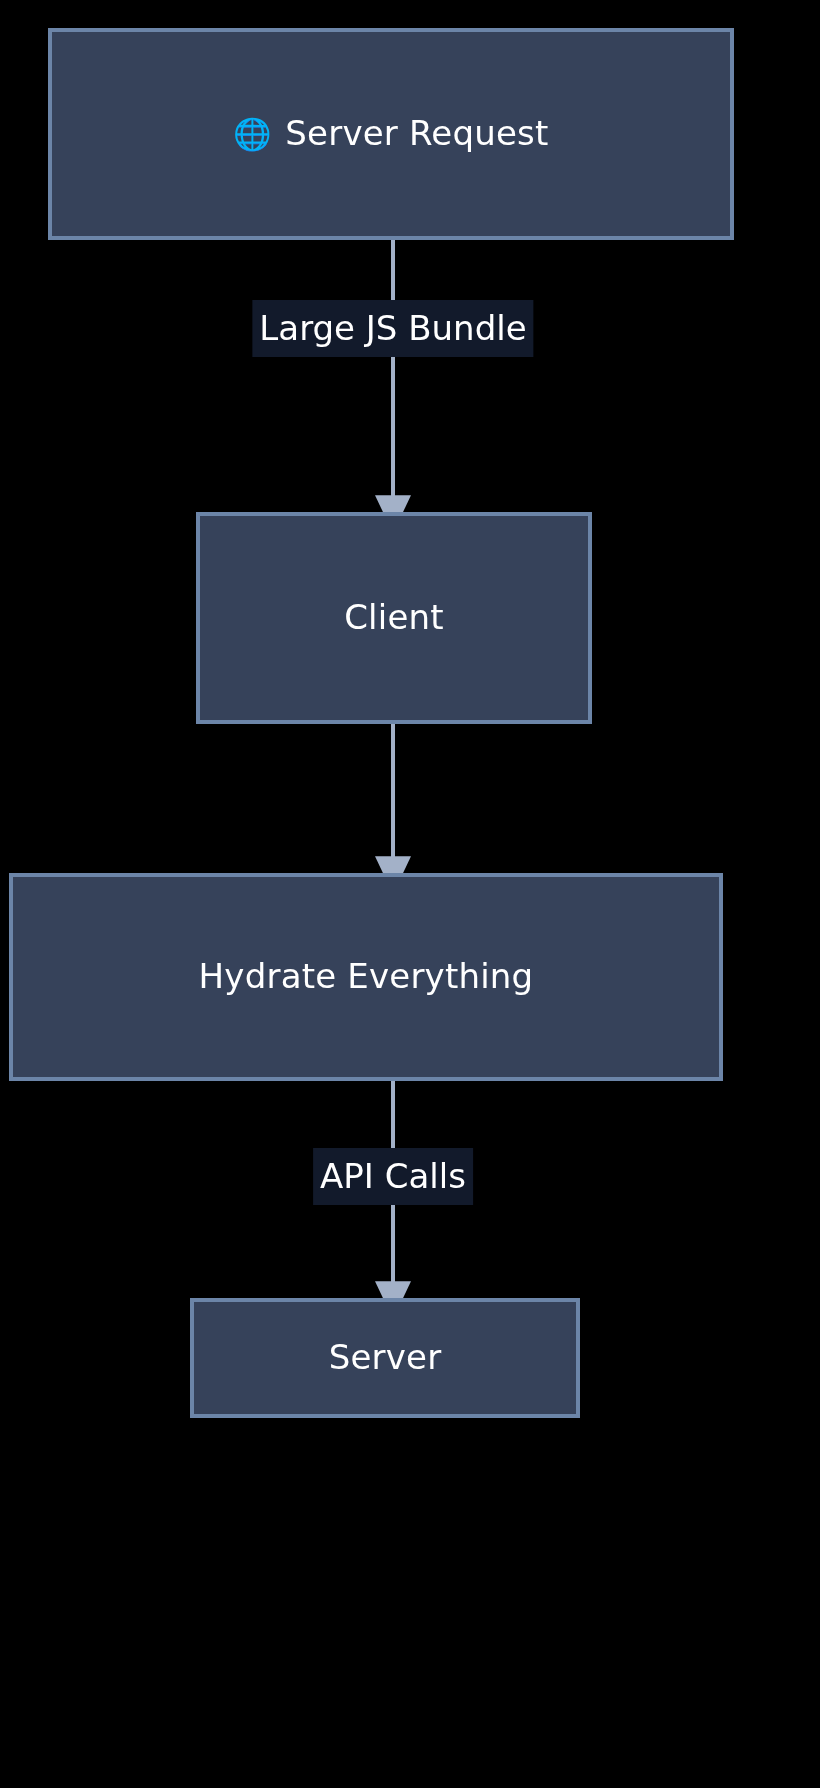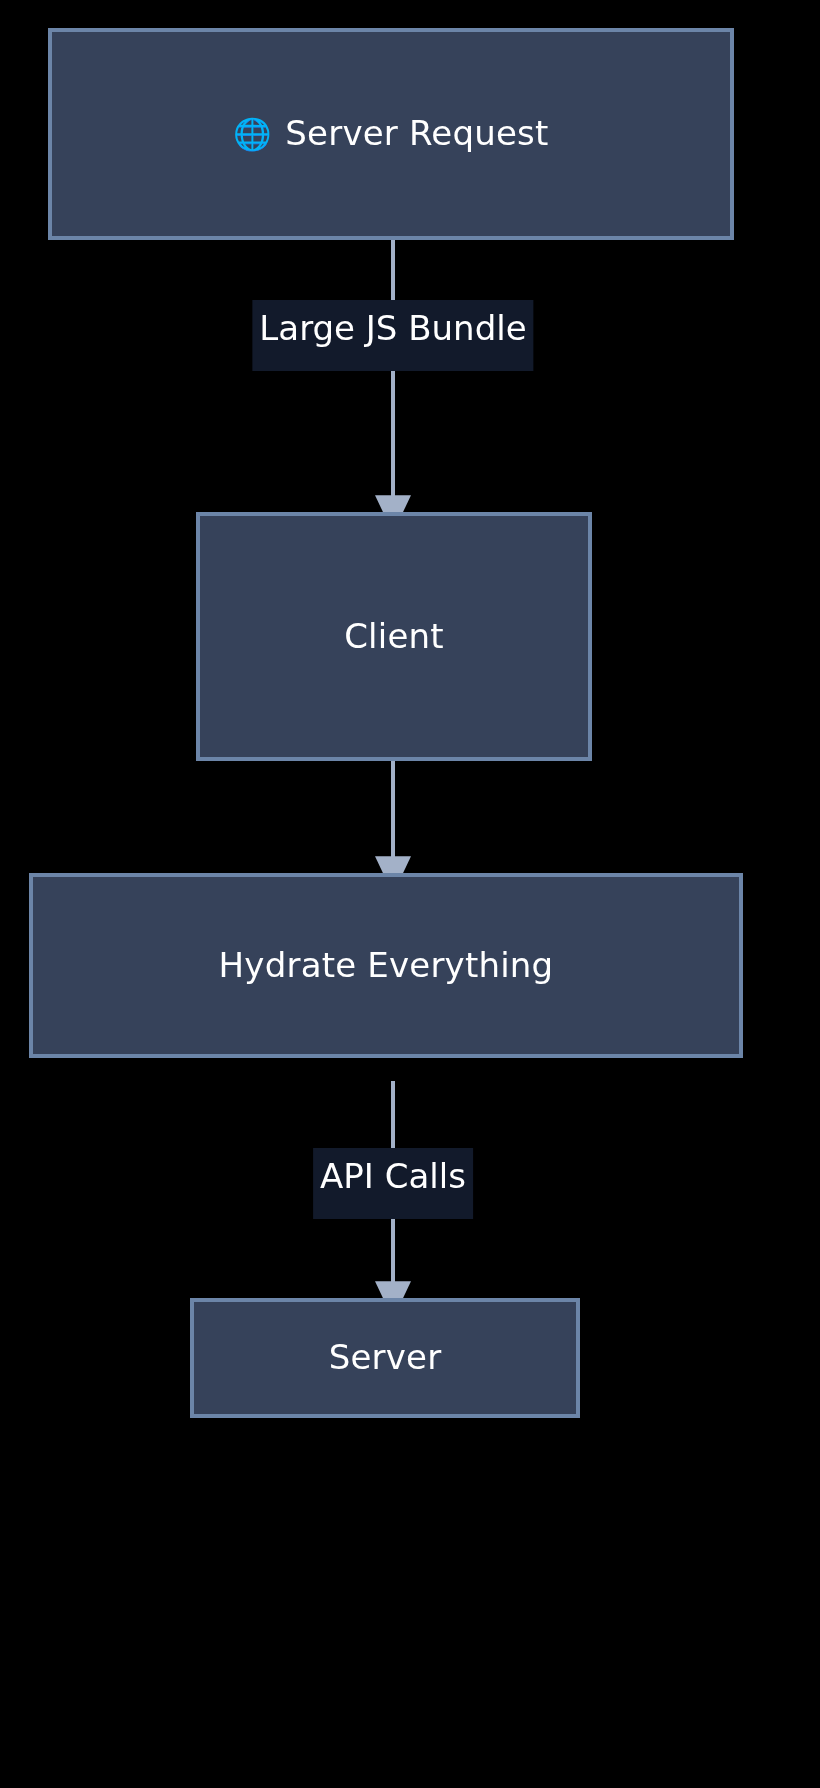--- a/index.html
+++ b/index.html
@@ -43,42 +43,42 @@
     align-items: center;
     gap: 13px;
   }
   .node-icon {
     font-size: 31px;
     line-height: 1;
     display: inline-block;
   }
 
   #node-initial-request { left: 48px;  top: 28px;   width: 686px;  height: 212px; }
-  #node-client          { left: 196px; top: 512px;  width: 396px;  height: 249px; }
-  #node-hydrate         { left: 29px;  top: 873px;  width: 714px;  height: 185px; }
+  #node-client          { left: 196px; top: 512px;  width: 396px;  height: 212px; }
+  #node-hydrate         { left: 9px;  top: 873px;  width: 714px;  height: 208px; }
   #node-server          { left: 190px; top: 1298px; width: 390px;  height: 120px; }
 
   
   #connectors {
     position: absolute;
     left: 0; top: 0;
     width: 820px;
     height: 1788px;
     pointer-events: none;
   }
 
   
   .edge-label {
     position: absolute;
     box-sizing: border-box;
     background: #121a2b;
     color: #ffffff;
     font-size: 34px;
     line-height: 1;
-    padding: 11px 7px 26px 7px;
+    padding: 11px 7px 12px 7px;
     white-space: nowrap;
     transform: translateX(-50%);
     text-align: center;
   }
   #edge-label-bundle  { left: 393px; top: 300px; }
   #edge-label-parse   { left: 393px; top: 724px; }
   #edge-label-api     { left: 393px; top: 1148px; }
 </style>
 </head>
 <body>

